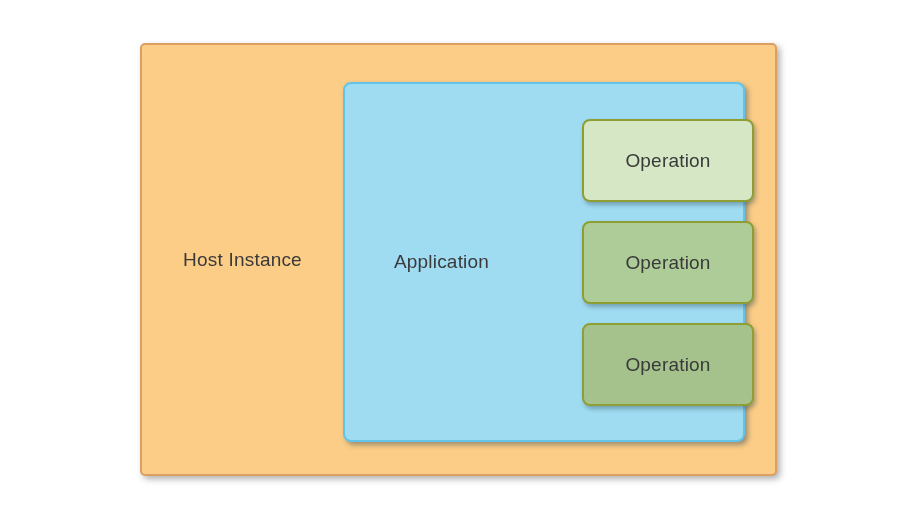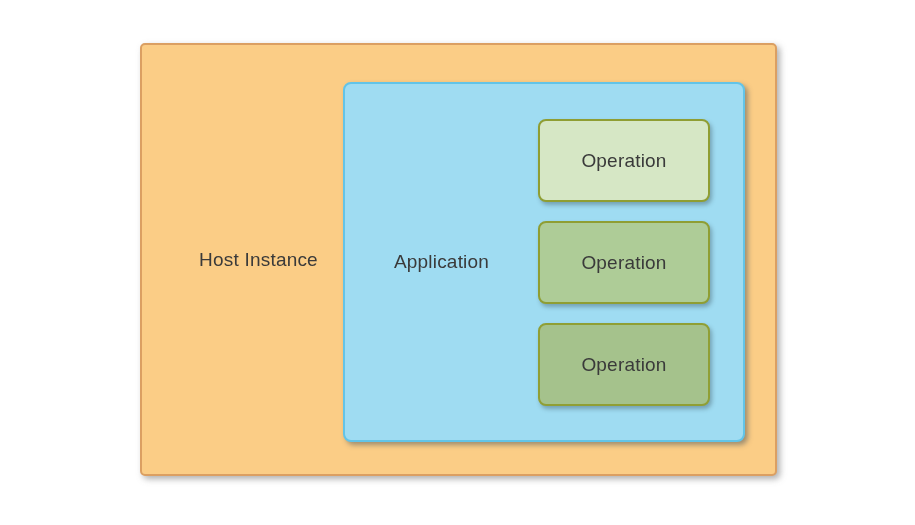--- a/index.html
+++ b/index.html
@@ -24,21 +24,21 @@
     width: 637px;
     height: 433px;
     box-sizing: border-box;
     border: 2px solid #db9f62;
     border-radius: 5px;
     background: #fbcd86;
     box-shadow: 3px 3px 6px rgba(110,110,110,0.55);
   }
   .host-label {
     position: absolute;
-    left: 16px;
+    left: 0;
     top: 0;
     width: 201px;
     height: 100%;
     display: flex;
     align-items: center;
     justify-content: center;
     font-size: 19px;
     font-weight: 500;
     color: #3a3a3a;
     letter-spacing: 0.2px;
@@ -86,20 +86,21 @@
     border: 2px solid #8f9e33;
     border-radius: 8px;
     display: flex;
     align-items: center;
     justify-content: center;
     font-size: 19px;
     font-weight: 500;
     color: #3a3a3a;
     letter-spacing: 0.2px;
     box-shadow: 2px 3px 4px rgba(55,75,85,0.4);
+    margin-left: 44px;
   }
   .op-box:last-child { margin-bottom: 0; }
 </style>
 </head>
 <body>
 
 <div class="canvas">
   <div class="host-box" style="background-color: rgb(251, 205, 134); border-color: rgb(219, 159, 98);">
     <span class="host-label">Host Instance</span>
 

